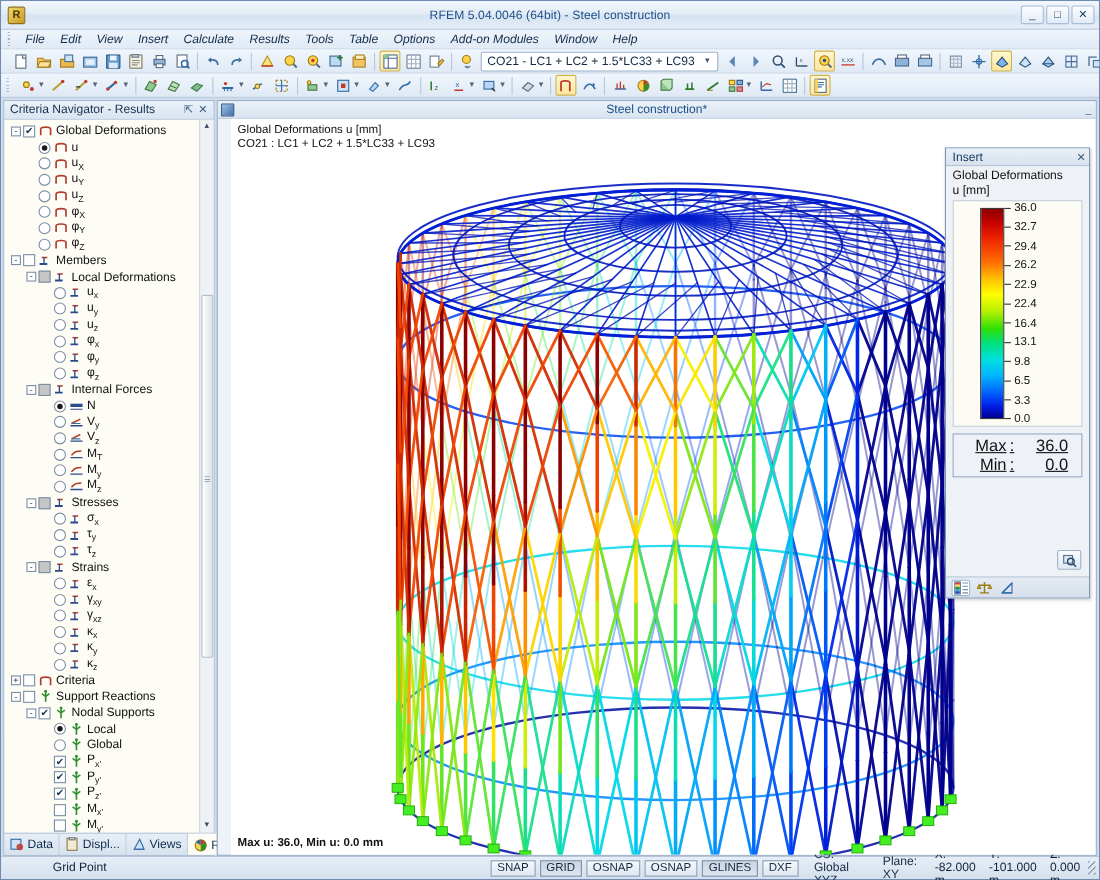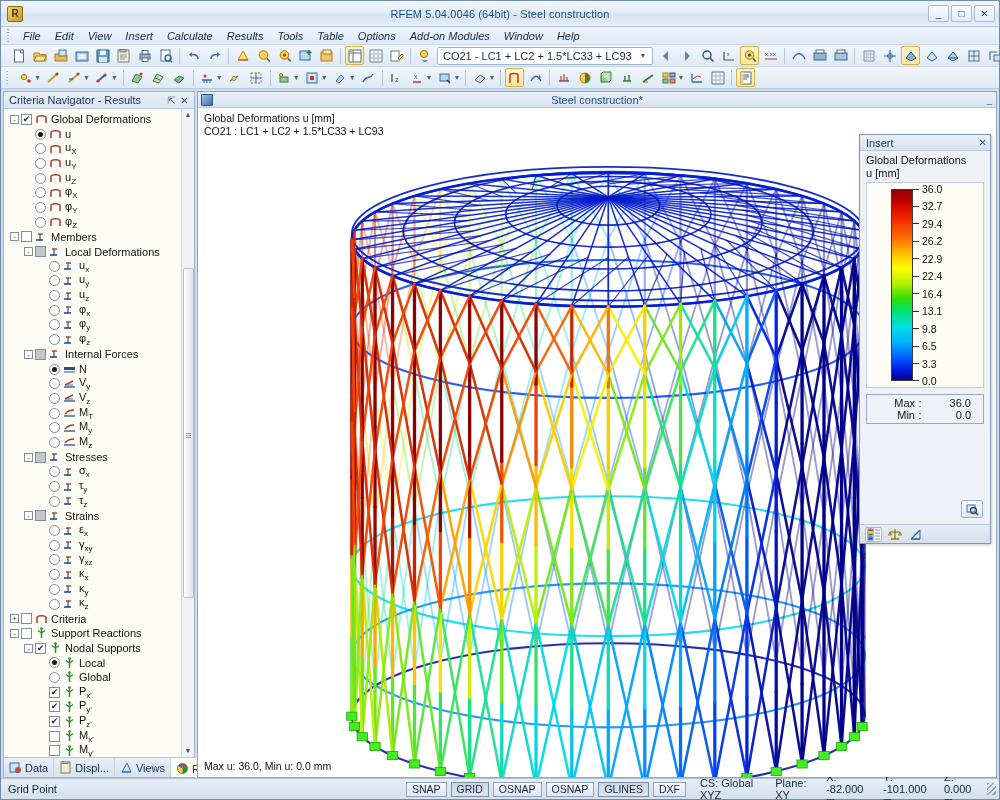--- a/index.html
+++ b/index.html
@@ -150,25 +150,25 @@
   .mdi-title {
     height:16px; flex:0 0 16px; display:flex;align-items:center;
     background:linear-gradient(180deg,#eaf1f9,#d9e4f0);
     border-bottom:1px solid #b9c9dc; position:relative;
   }
   .mdi-title .mico{width:12px;height:12px;margin-left:3px;background:linear-gradient(135deg,#9fc3e8,#3f6ea8);
                    border:1px solid #2e5580;border-radius:1px;}
   .mdi-title .mt{position:absolute;left:0;right:0;text-align:center;font-size:11px;color:#1c4f87;}
   .mdi-title .mbtns{margin-left:auto;padding-right:4px;font-size:9px;color:#2e5580;z-index:2;}
   .canvas {
-    flex:1 1 auto; position:relative; background:#ffffff; overflow:hidden; min-height:0;
+    flex:1 1 auto; position:relative; background:#ffffff; overflow:hidden; min-height:0;margin-left:12px;
   }
   .ov { position:absolute; font-size:10.5px; color:#111; white-space:nowrap; }
   .ov.tl { left:6px; top:4px; line-height:12.5px; }
-  .ov.bl { left:6px; bottom:5px; }
+  .ov.bl { left:6px; bottom:5px;font-weight:bold; }
 
   
   .panel {
     position:absolute; right:5px; top:26px; width:132px; height:410px;
     background:#eef2f7; border:1px solid #7f97b3; box-shadow:1px 1px 3px rgba(0,0,0,.22);
     display:flex; flex-direction:column; font-size:11px;
   }
   .panel-hd { height:16px;flex:0 0 16px;display:flex;align-items:center;padding:0 3px 0 6px;
               background:linear-gradient(180deg,#e9eff7,#d8e2ee); border-bottom:1px solid #b6c6d8; color:#13385f;}
   .panel-hd .x{margin-left:auto;font-size:10px;color:#3a5a7d;}
@@ -178,40 +178,40 @@
   .grad { width:22px; margin-left:24px; background:linear-gradient(180deg,
       #8e0000 0%, #c20000 6%, #ee2200 14%, #ff6a00 25%, #ffc400 34%,
       #ffff00 41%, #b6f000 49%, #32e000 57%, #00e07a 64%,
       #00e0e0 72%, #00b4ff 80%, #0060ff 88%, #0018e0 95%, #000090 100%);
       border:1px solid #3b3b3b; }
   .ticks { display:flex; flex-direction:column; justify-content:space-between; margin-left:0; }
   .tick { display:flex; align-items:center; height:0; }
   .tick i { width:6px; height:1px; background:#333; display:block; }
   .tick span { font-size:10.5px; color:#111; margin-left:3px; }
   .minmax { margin:6px 6px 0 6px; background:#eef1f8; border:1px solid #9aa7c4; padding:2px 6px; }
-  .minmax div { display:flex; font-size:11px; color:#111; }
+  .minmax div { display:flex; font-size:15px; color:#111;text-decoration:underline; }
   .minmax .k{ width:42px; text-align:right;}
   .minmax .c{ width:10px; text-align:center;}
   .minmax .v{ flex:1; text-align:right; padding-right:6px;}
   .panel-body { flex:1 1 auto; position:relative; }
   .zoombtn { position:absolute; right:7px; bottom:6px; width:22px;height:18px;
              background:linear-gradient(180deg,#fafcff,#dfe8f3); border:1px solid #9db2c9;border-radius:2px;
              display:flex;align-items:center;justify-content:center;font-size:10px;color:#2b4a6b;}
   .panel-tabs { height:19px;flex:0 0 19px;display:flex;align-items:center;gap:4px;padding-left:5px;
                 background:linear-gradient(180deg,#e6ecf4,#d6e0ec);border-top:1px solid #b6c6d8;}
   .ptab{width:17px;height:15px;border:1px solid transparent;border-radius:2px;display:flex;align-items:center;justify-content:center;}
   .ptab.sel{background:#fff;border-color:#9fb7d0;}
 
   
   .status {
     height:21px; flex:0 0 21px; display:flex; align-items:center;
     background:linear-gradient(180deg,#e6edf6,#d5e0ee);
     border-top:1px solid #b3c3d6; font-size:11px; color:#0f2338;
   }
-  .status .left { width:405px; flex:0 0 405px; padding-left:7px; }
+  .status .left { width:405px; flex:0 0 405px; padding-left:7px;margin-left:40px; }
   .tgl { height:15px; padding:0 5px; margin-right:4px; line-height:13px;
          border:1px solid #8fa2b8; background:linear-gradient(180deg,#f5f8fc,#dfe7f1);
          font-size:10.5px; color:#15283f; }
   .tgl.down { background:linear-gradient(180deg,#cbd5e2,#dde5ef); border-color:#7b8fa6; }
   .st-field { padding:0 10px; color:#122a44; }
   .st-coord { padding:0 6px; }
   .grip-br { margin-left:auto; margin-right:3px; width:12px;height:12px;
      background-image:repeating-linear-gradient(135deg,#93a4b8 0 1.5px,transparent 1.5px 4px); }
 
   svg { display:block; }

